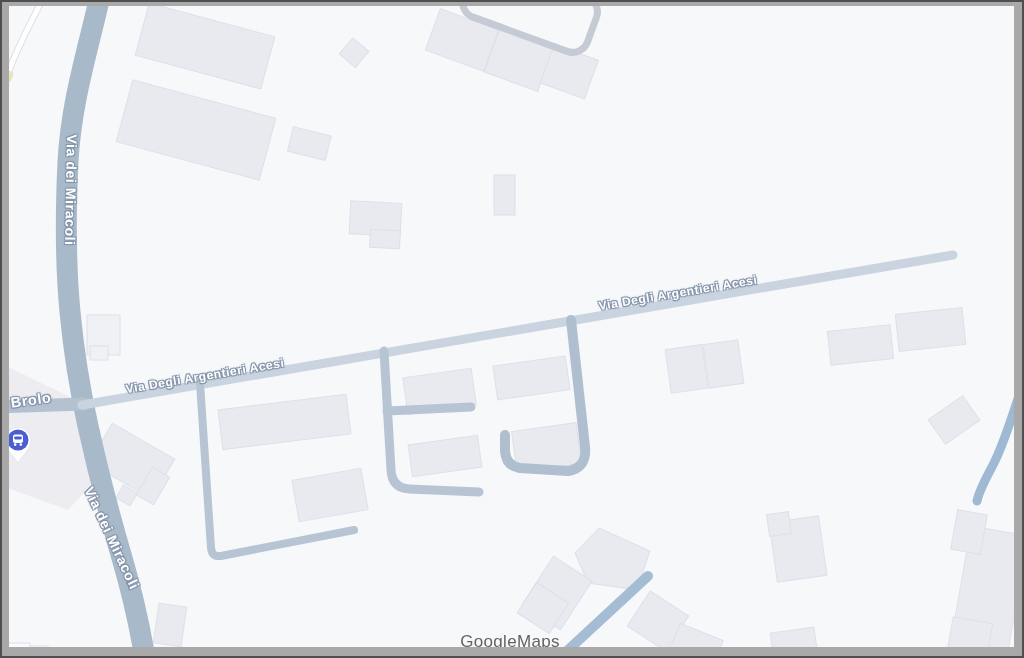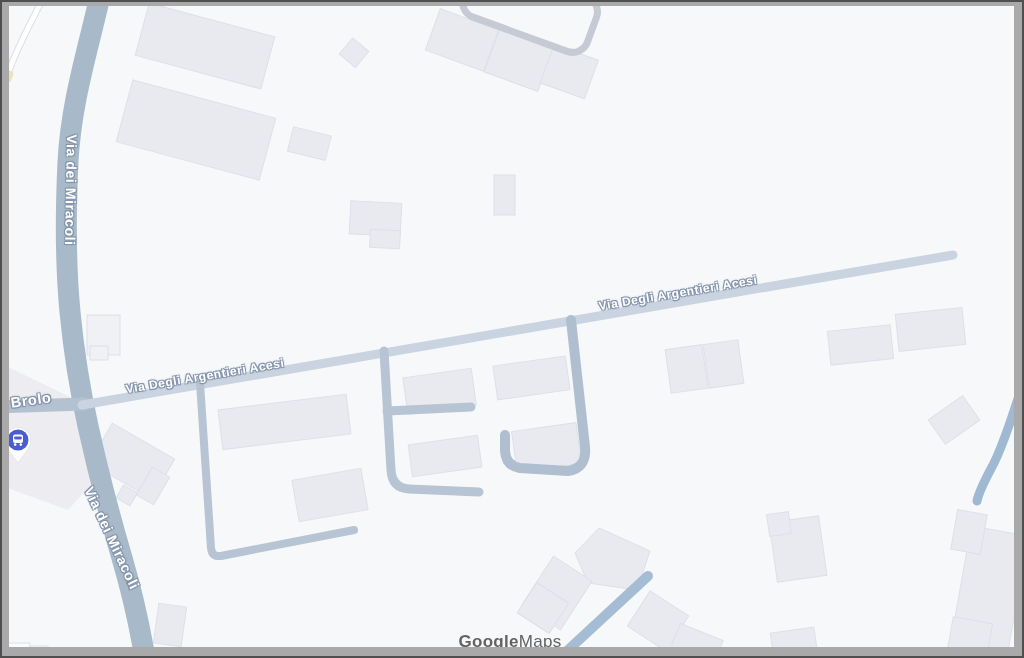--- a/index.html
+++ b/index.html
@@ -25,21 +25,21 @@
     text-shadow:-1px 2px 3px rgba(148,156,175,0.45), 0 0 1px rgba(170,178,196,0.55);
     white-space:nowrap;
   }
   .wm-o{position:relative;display:inline-block;}
   .wm-roof{position:absolute;left:50%;top:-3px;transform:translateX(-50%);}
   .attribution{
     position:absolute;left:508px;top:640px;transform:translate(-50%,-50%);
     font-size:17px;color:#626262;white-space:nowrap;
     text-shadow:0 0 1px rgba(255,255,255,0.8);
   }
-  .attribution .g-word{font-weight:bold;letter-spacing:0.3px;}
+  .attribution .g-word{font-weight:normal;letter-spacing:0.3px;}
   .attribution .m-word{font-weight:normal;letter-spacing:0.3px;}
 </style>
 </head>
 <body>
 
 <div class="frame">
   <div class="map-viewport">
     <div class="stage">
 
       <svg width="1024" height="658" viewBox="0 0 1024 658">

